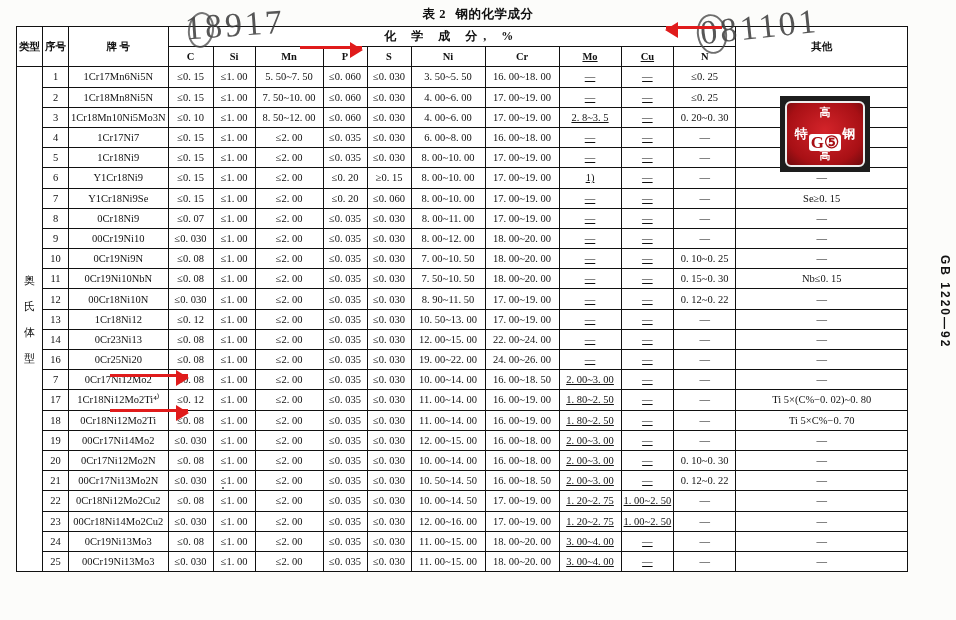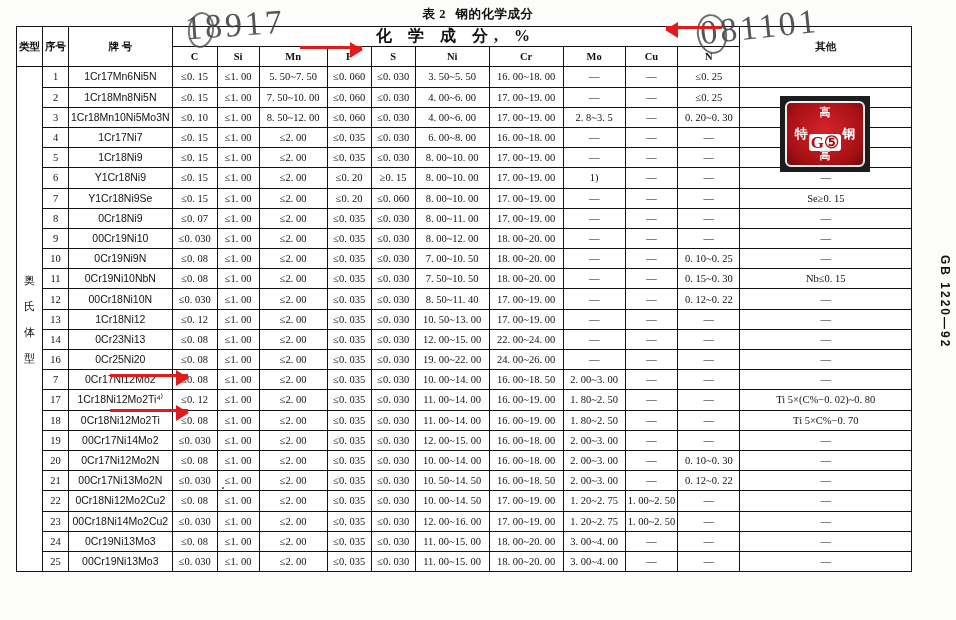--- a/index.html
+++ b/index.html
@@ -51,28 +51,28 @@
   .hdr-type { width:22px; }
   .hdr-no   { width:20px; }
   .hdr-grade{ width:93px; }
   .c-c   { width:45px; }
   .c-si  { width:42px; }
   .c-mn  { width:68px; }
   .c-p   { width:44px; }
   .c-s   { width:44px; }
   .c-ni  { width:74px; }
   .c-cr  { width:74px; }
-  .c-mo  { width:62px; }
-  .c-cu  { width:52px; }
+  .c-mo  { width:62px;text-decoration:underline; }
+  .c-cu  { width:52px;text-decoration:underline; }
   .c-n   { width:62px; }
   .c-other { width:172px; }
-  .grade { text-align:left; padding-left:3px; font-family:Liberation Sans, sans-serif; }
+  .grade { text-align:left; padding-left:3px; font-family:Liberation Serif, serif; }
   .num   { text-align:left; padding-left:4px; }
   .vtype { font-weight:bold; font-size:11px; }
-  .chem-head { font-size:16px; font-weight:bold; letter-spacing:6px;margin-top:24px; }
+  .chem-head { font-size:12px; font-weight:bold; letter-spacing:6px;margin-top:24px; }
   
   .hand {
     position:absolute;
     color:#3a3a3a;
     font-family:"Liberation Serif", serif;
     font-size:34px;
     letter-spacing:3px;
     transform:rotate(-4deg);
     opacity:0.85;
     pointer-events:none;
@@ -372,21 +372,21 @@
           <td class="c-other">Nb≤0. 15</td>
         </tr>
         <tr>
           <td class="hdr-no num">12</td>
           <td class="hdr-grade grade">00Cr18Ni10N</td>
           <td class="c-c">≤0. 030</td>
           <td class="c-si">≤1. 00</td>
           <td class="c-mn">≤2. 00</td>
           <td class="c-p">≤0. 035</td>
           <td class="c-s">≤0. 030</td>
-          <td class="c-ni">8. 50~11. 40</td>
+          <td class="c-ni">8. 90~11. 50</td>
           <td class="c-cr">17. 00~19. 00</td>
           <td class="c-mo">—</td>
           <td class="c-cu">—</td>
           <td class="c-n">0. 12~0. 22</td>
           <td class="c-other">—</td>
         </tr>
         <tr>
           <td class="hdr-no num">13</td>
           <td class="hdr-grade grade">1Cr18Ni12</td>
           <td class="c-c">≤0. 12</td>

